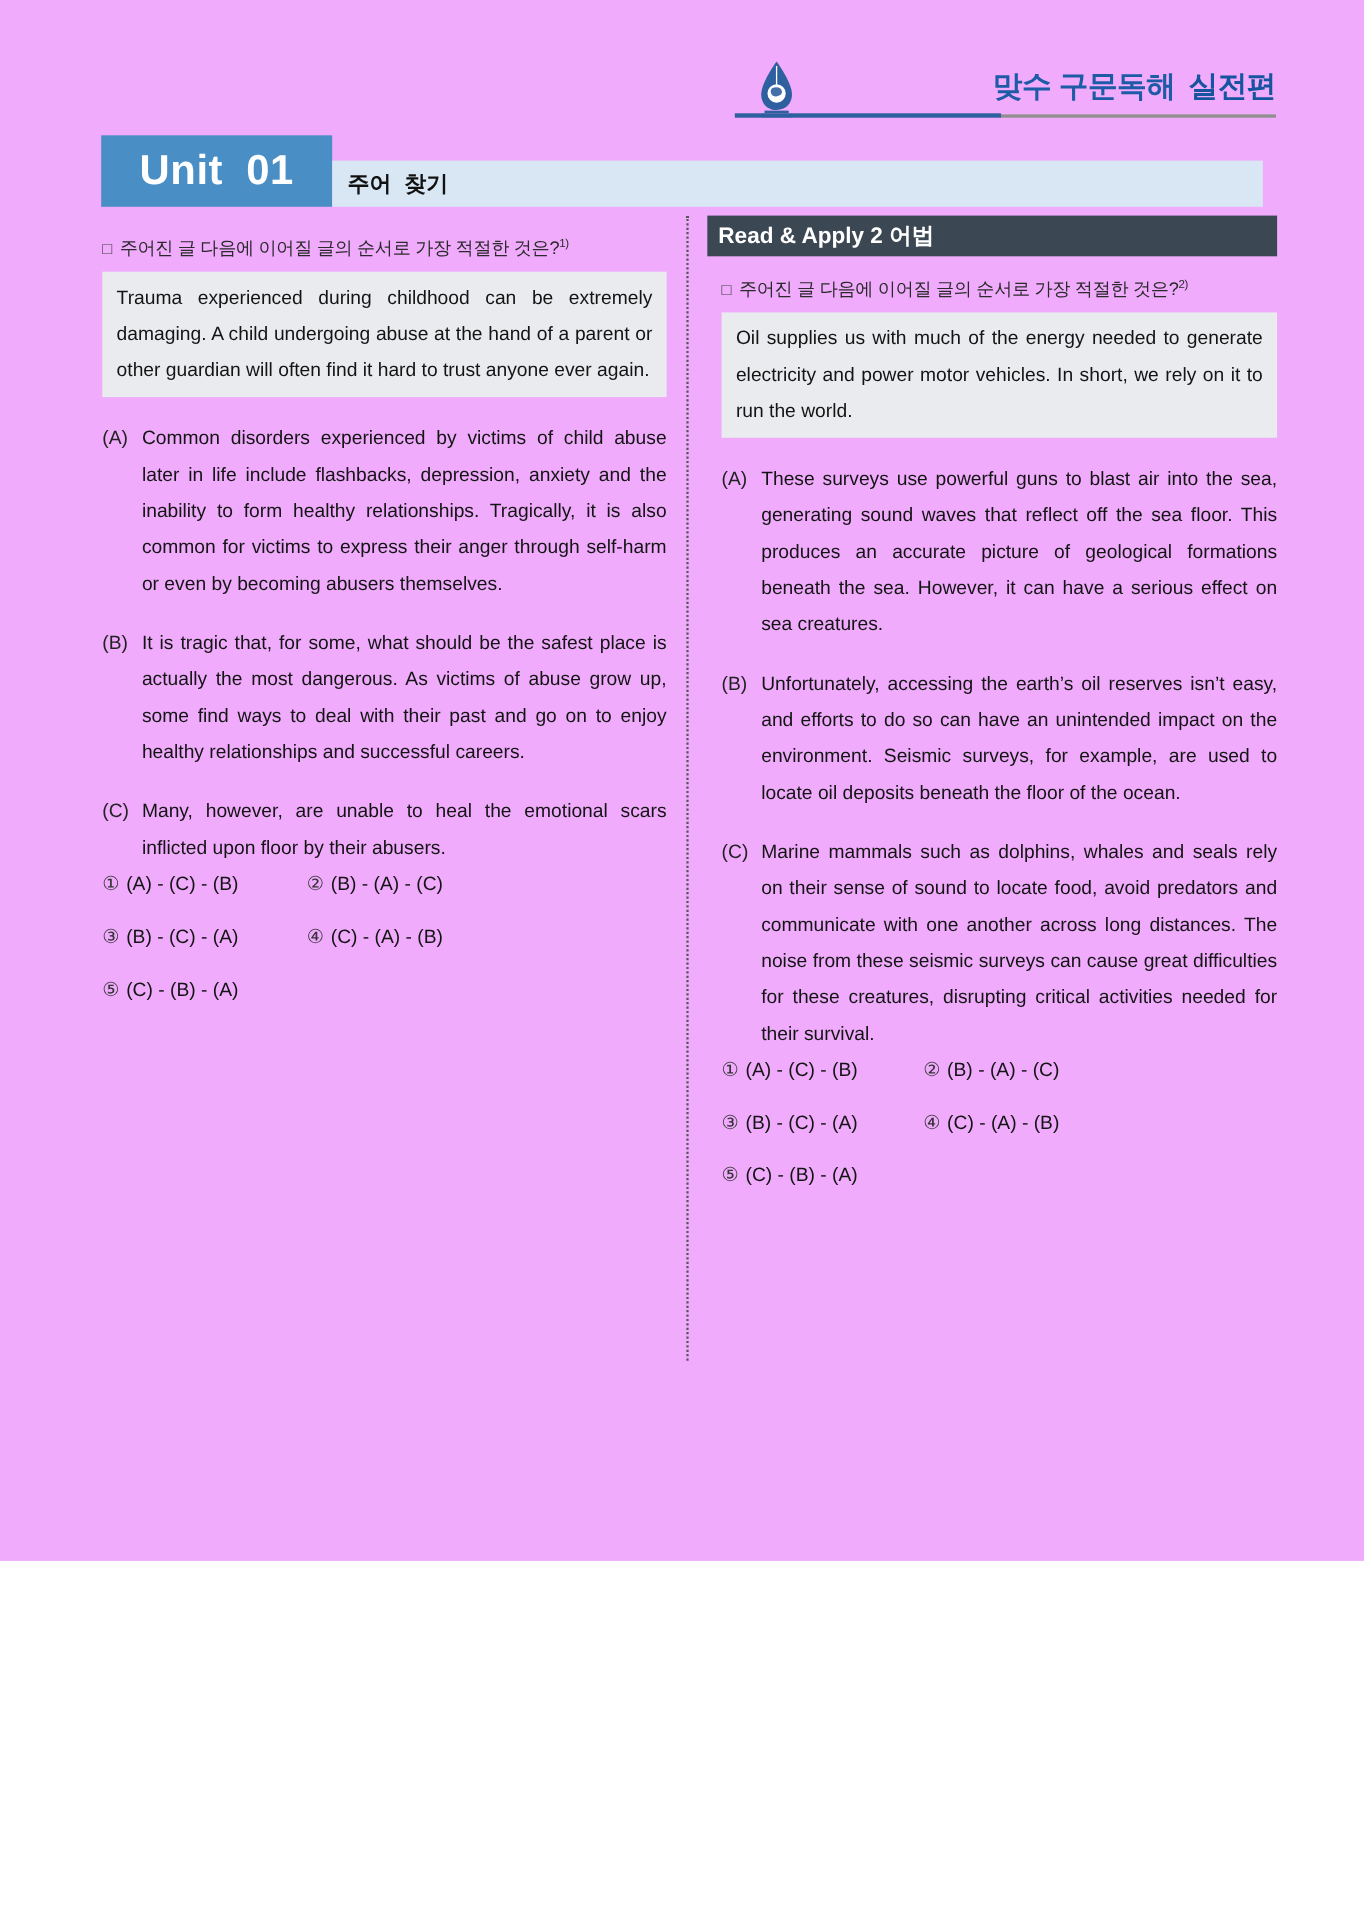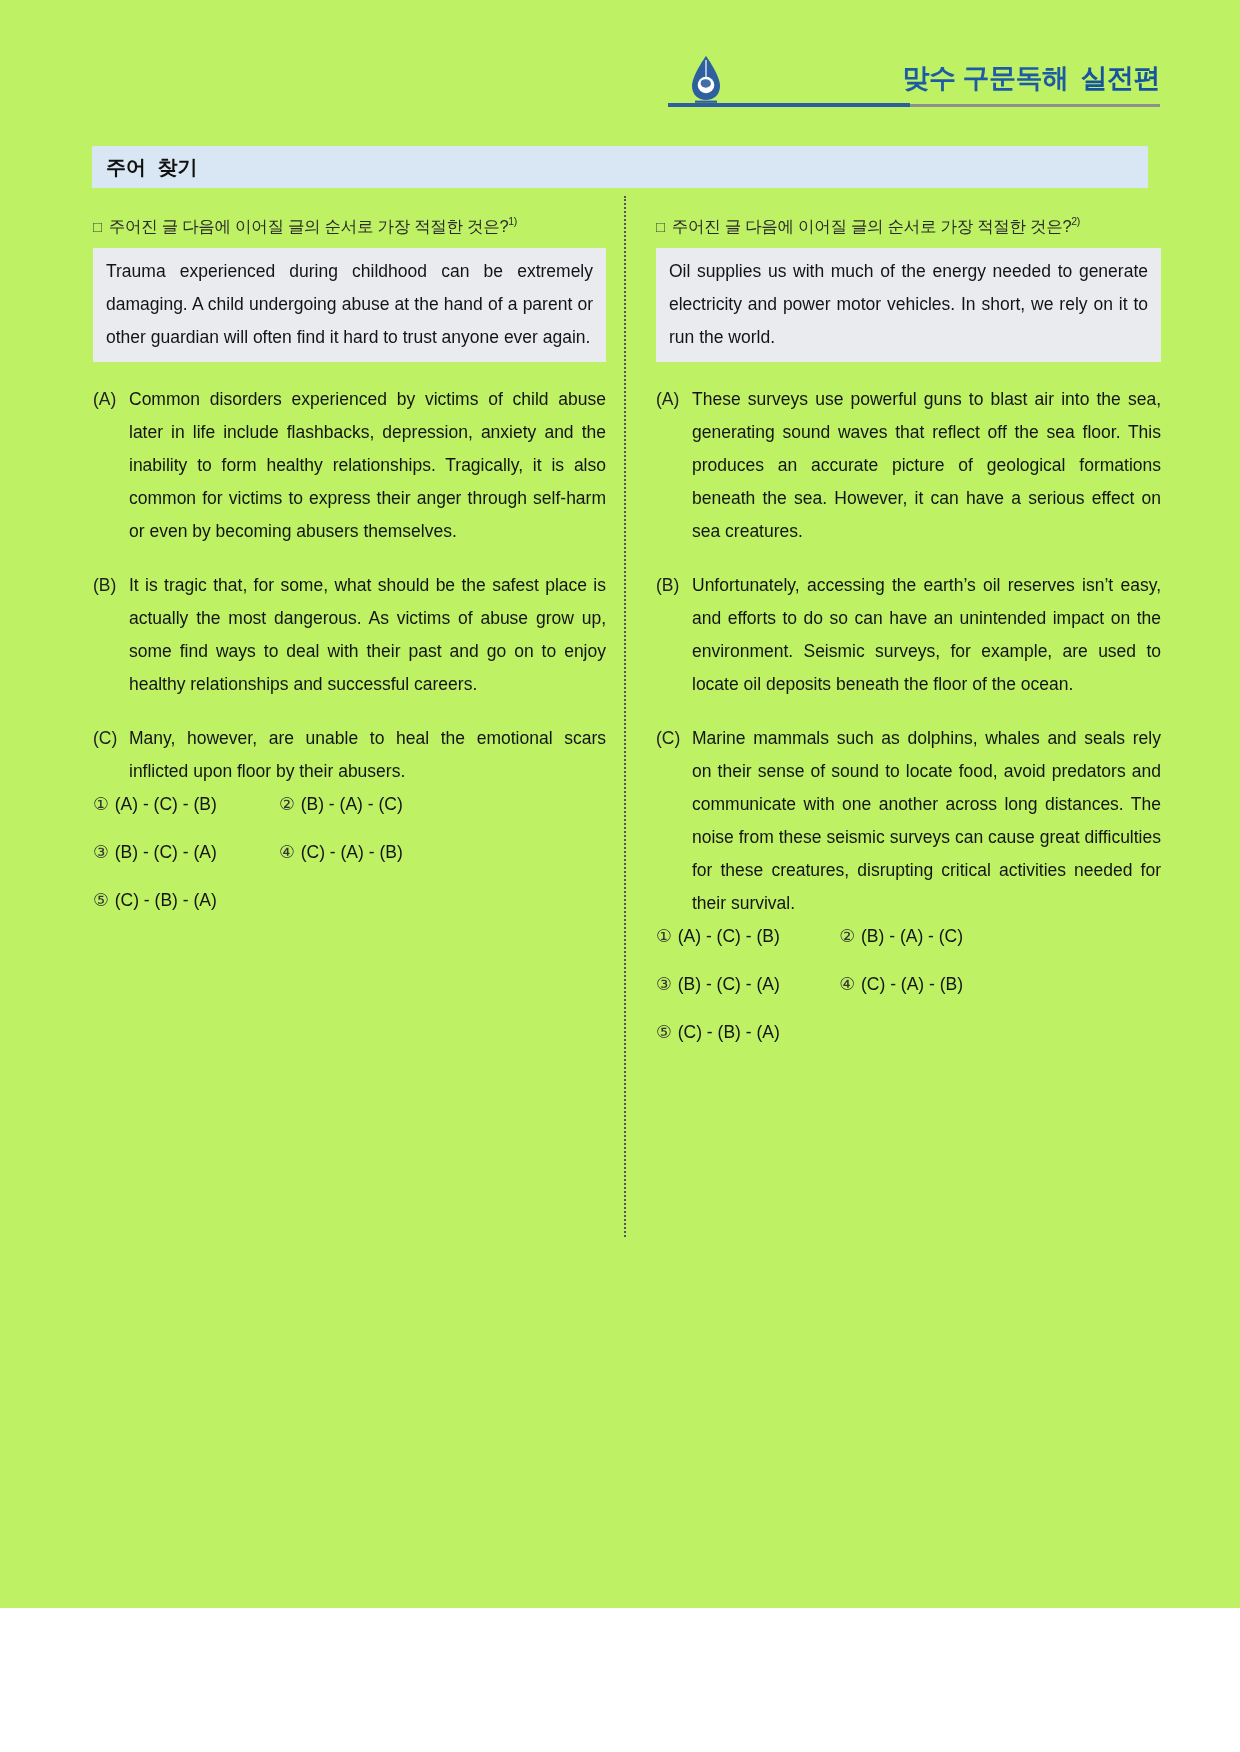--- a/index.html
+++ b/index.html
@@ -1,18 +1,18 @@
 <!DOCTYPE html>
 <html><head>
 <meta charset="utf-8">
 <style>
   * { margin:0; padding:0; box-sizing:border-box; }
   html,body { background:#ffffff; }
   .page {
-    position:relative; width:1240px; height:1608px; background:#bef264;
+    position:relative; width:1240px; height:1419px; background:#f0abfc;
     font-family:"Liberation Sans","DejaVu Sans",sans-serif; color:#1b1b1b;
     overflow:hidden;
     padding-left:40px;
   }
 
   
   .brand-title {
     position:absolute; top:60px; right:80px;
     font-size:27px; font-weight:bold; color:#1e5ba6; letter-spacing:-0.5px;
     white-space:nowrap;
@@ -88,20 +88,21 @@
       <rect x="8" y="48.4" width="28" height="3.4" fill="#2e5f9e"></rect>
     </svg>
   </span>
   <div class="brand-title">
     <span class="part1">맞수 구문독해</span><span class="part2">실전편</span>
   </div>
   <div class="rule-blue"></div>
   <div class="rule-gray"></div>
 
   <div class="unit-banner">
+    <div class="unit-box">Unit 01</div>
     <div class="unit-sub-bar">
       <span class="sub-text">주어 찾기</span>
     </div>
   </div>
 
   <div class="columns">
     <div class="divider"></div>
 
     <div class="col col-left">
 
@@ -127,20 +128,21 @@
       <div class="choices">
         <span class="choice"><span class="marker">①</span><span>(A) - (C) - (B)</span></span>
         <span class="choice"><span class="marker">②</span><span>(B) - (A) - (C)</span></span>
         <span class="choice"><span class="marker">③</span><span>(B) - (C) - (A)</span></span>
         <span class="choice"><span class="marker">④</span><span>(C) - (A) - (B)</span></span>
         <span class="choice"><span class="marker">⑤</span><span>(C) - (B) - (A)</span></span>
       </div>
     </div>
 
     <div class="col col-right">
+      <div class="section-bar">Read &amp; Apply 2 어법</div>
 
       <div class="question-line">
         <span class="chk">□</span><span>주어진 글 다음에 이어질 글의 순서로 가장 적절한 것은?</span><sup>2)</sup>
       </div>
 
       <div class="passage-box">Oil supplies us with much of the energy needed to generate electricity and power motor vehicles. In short, we rely on it to run the world.</div>
 
       <div class="item">
         <span class="label">(A)</span>
         <span class="text">These surveys use powerful guns to blast air into the sea, generating sound waves that reflect off the sea floor. This produces an accurate picture of geological formations beneath the sea. However, it can have a serious effect on sea creatures.</span>

